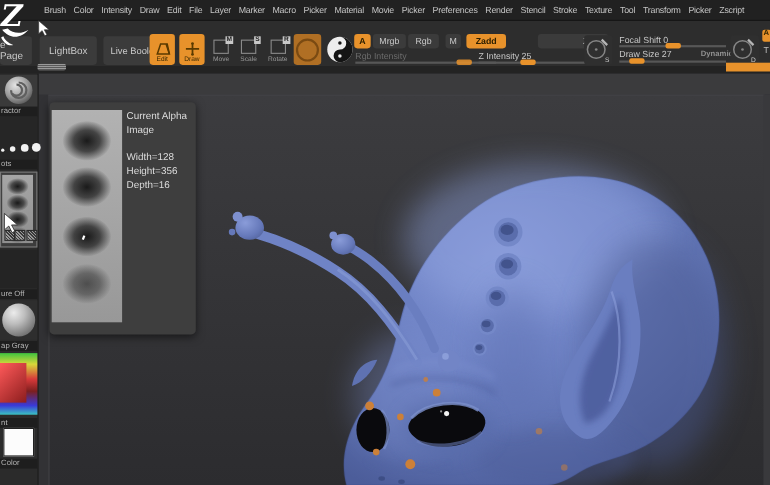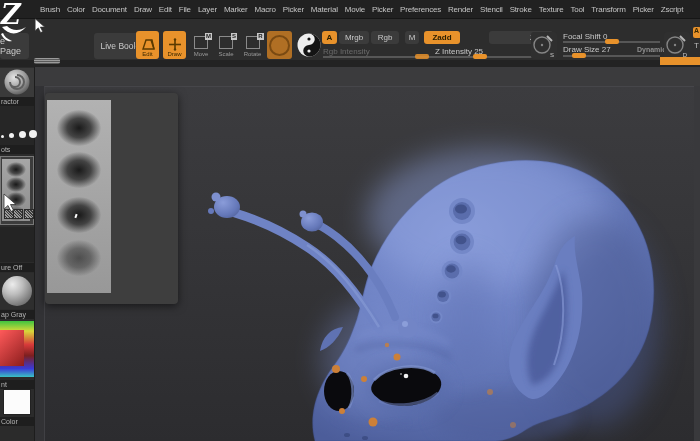--- a/index.html
+++ b/index.html
@@ -88,21 +88,21 @@
 </style>
 </head>
 <body>
 
 <div class="app">
 
   <div class="abs menubar">
     <div class="menu-items">
         <span class="menu-item">Brush</span>
         <span class="menu-item">Color</span>
-        <span class="menu-item">Document</span>
+        <span class="menu-item">Intensity</span>
         <span class="menu-item">Draw</span>
         <span class="menu-item">Edit</span>
         <span class="menu-item">File</span>
         <span class="menu-item">Layer</span>
         <span class="menu-item">Marker</span>
         <span class="menu-item">Macro</span>
         <span class="menu-item">Picker</span>
         <span class="menu-item">Material</span>
         <span class="menu-item">Movie</span>
         <span class="menu-item">Picker</span>
@@ -120,20 +120,21 @@
 
   <svg class="abs zlogo" width="34" height="44" viewBox="0 0 34 44">
     <text x="1" y="24" font-family="DejaVu Serif, serif" font-style="italic" font-weight="bold" font-size="27" fill="#ffffff">Z</text>
     <path d="M2,27 C9,36 19,35 26,27 C20,31 12,31 7,26" fill="#ffffff"></path>
     <path d="M1,34 C4,40 8,42 12,41 C7,39 4,36 3,33 Z" fill="#ffffff"></path>
   </svg>
 
 
   <div class="abs shelf">
     <div class="btn" style="left:0;width:27px;justify-content:flex-end;padding-right:2px;">e Page</div>
+    <div class="btn" style="left:36px;width:52px;">LightBox</div>
     <div class="btn" style="left:94px;width:62px;font-size:8.5px;">Live Boolean</div>
 
     <div class="toolbtn orange" style="left:136px;">
       <svg width="16" height="13" viewBox="0 0 16 13">
         <path d="M3,11 L14,11 L12,2 L6,2 Z" fill="none" stroke="#5a3a00" stroke-width="1.4"></path>
         <line x1="11" y1="2" x2="14" y2="11" stroke="#5a3a00" stroke-width="1.4"></line>
       </svg>
       <span class="tlabel">Edit</span>
     </div>
     <div class="toolbtn orange" style="left:163px;">
@@ -413,20 +414,28 @@
 
   <div class="abs tooltip">
     <div class="tt-preview">
       <div class="tt-blob" style="top:10px;"></div>
       <div class="tt-blob" style="top:52px;"></div>
       <div class="tt-blob" style="top:97px;">
         <span style="position:absolute;left:18px;top:17px;width:2px;height:4px;background:#fff;transform:rotate(20deg);"></span>
       </div>
       <div class="tt-blob" style="top:140px;opacity:.6;"></div>
     </div>
+    <div class="tt-text">
+      <div>Current Alpha</div>
+      <div>Image</div>
+      <div style="height:11px;"></div>
+      <div>Width=128</div>
+      <div>Height=356</div>
+      <div>Depth=16</div>
+    </div>
   </div>
 
   <svg class="abs cursor" style="left:34px;top:18px;" width="11" height="15" viewBox="0 0 13 19">
     <path d="M1,1 L1,16 L5,12.5 L8,18.5 L10.5,17.2 L7.5,11.5 L13,11.5 Z" fill="#ffffff" stroke="#333" stroke-width=".8"></path>
   </svg>
   <svg class="abs cursor" style="left:3px;top:193px;" width="13" height="19" viewBox="0 0 13 19">
     <path d="M1,1 L1,16 L5,12.5 L8,18.5 L10.5,17.2 L7.5,11.5 L13,11.5 Z" fill="#ffffff" stroke="#333" stroke-width=".8"></path>
   </svg>
 
 </div>

